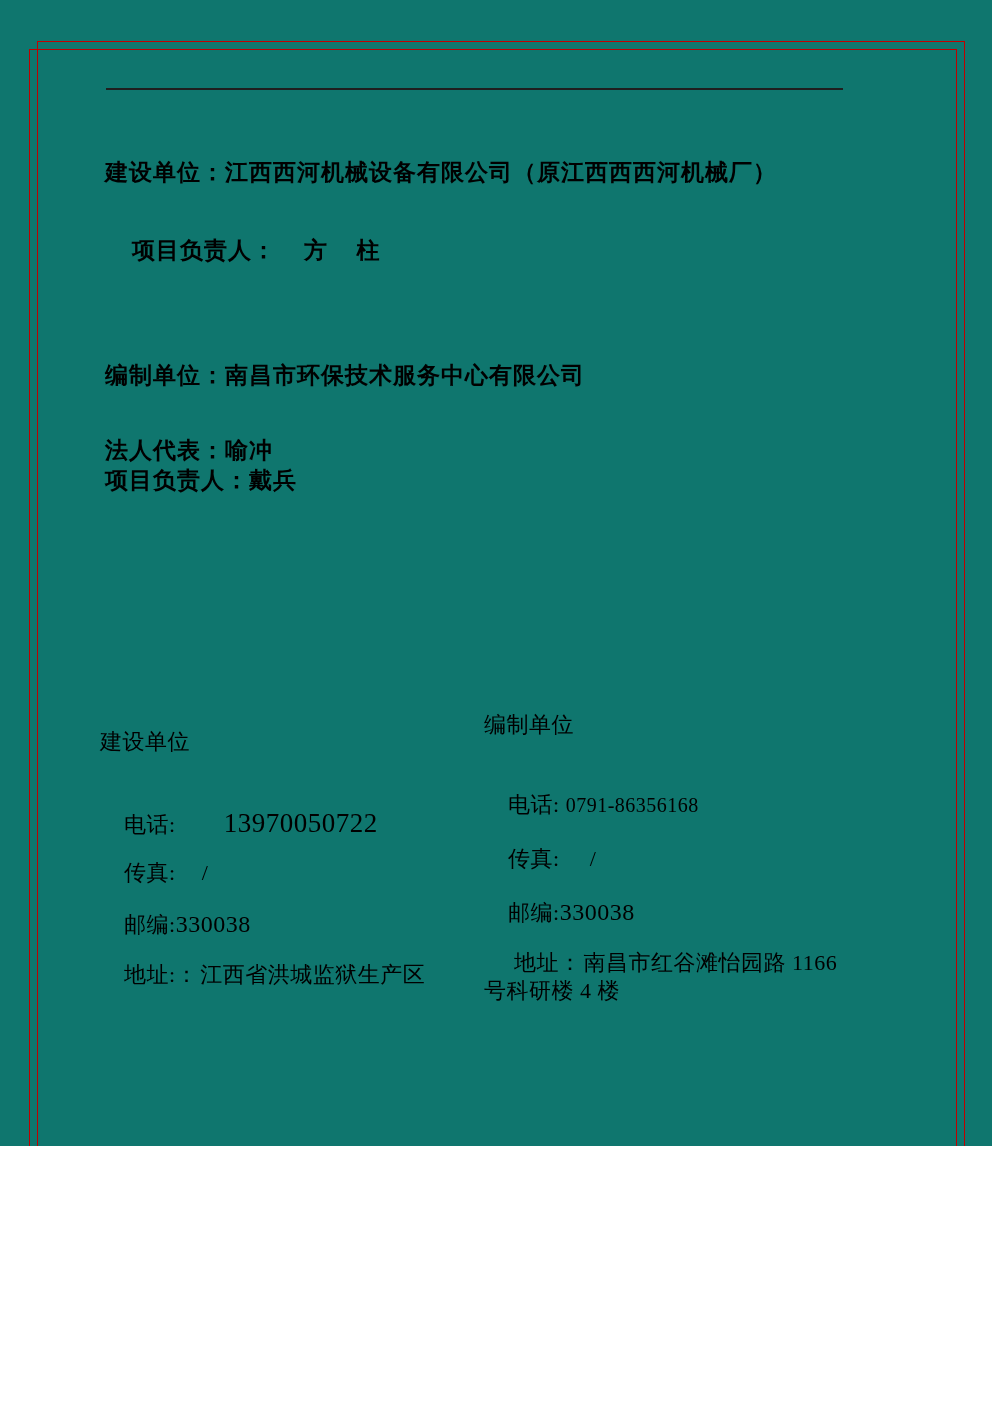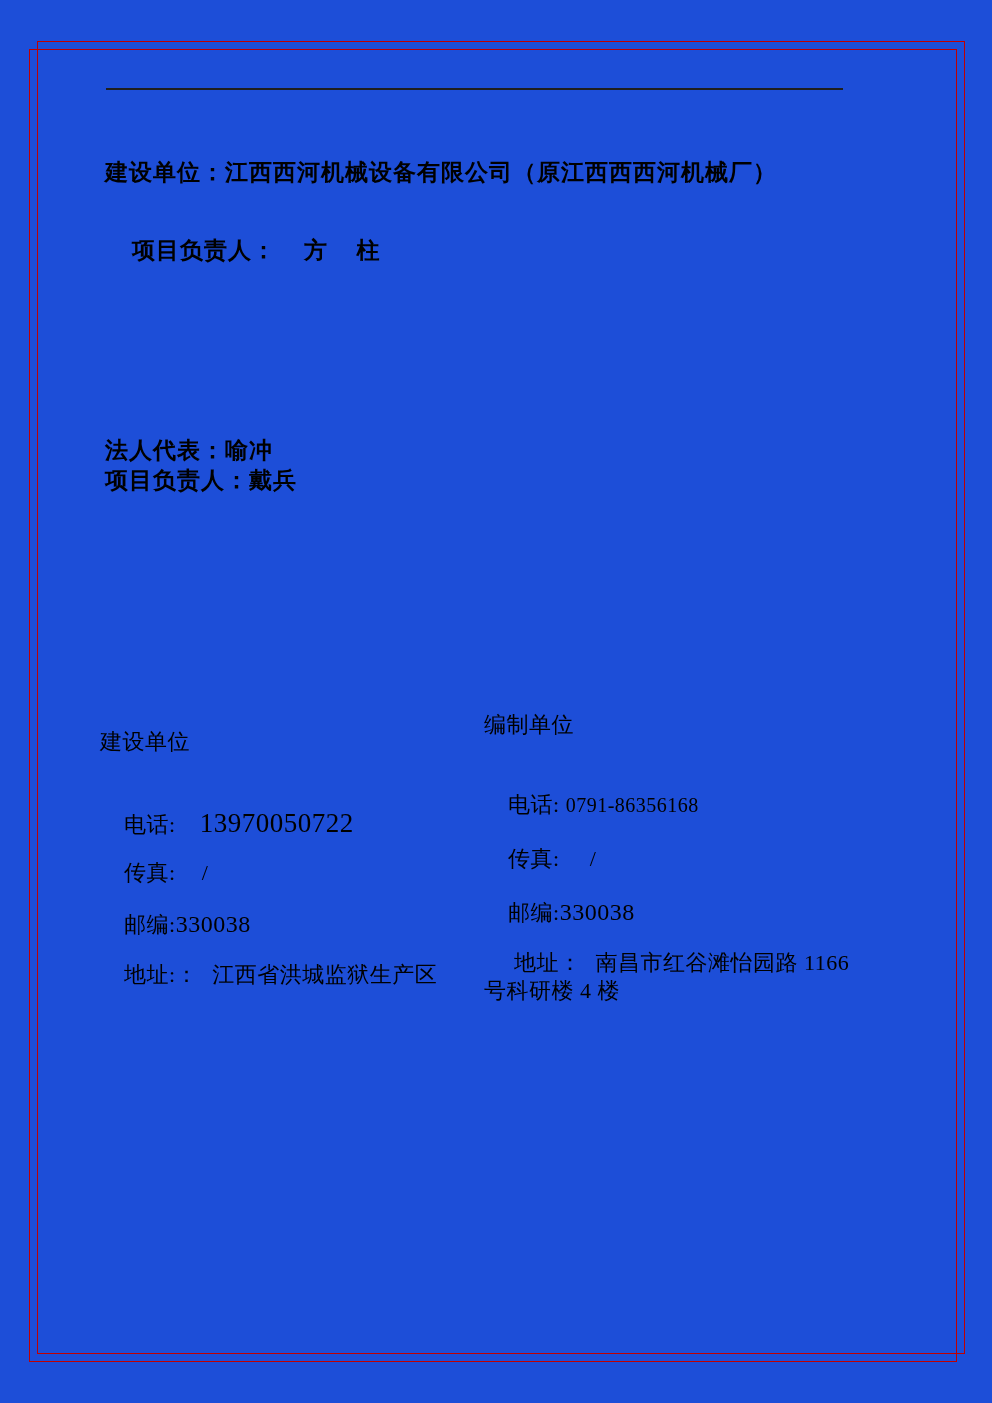--- a/index.html
+++ b/index.html
@@ -1,21 +1,21 @@
 <!DOCTYPE html>
 <html><head>
 <meta charset="utf-8">
 <style>
   * { margin: 0; padding: 0; box-sizing: border-box; }
   html, body { background: #ffffff; }
   .page {
     position: relative;
     width: 992px;
-    height: 1403px;
-    background: #1d4ed8;
+    height: 1146px;
+    background: #0f766e;
     overflow: hidden;
     font-family: "Liberation Serif", "DejaVu Serif", serif;
     color: #000000;
   }
   .frame {
     position: absolute;
     width: 928px;
     height: 1313px;
     border: 1.5px solid #c00000;
     background: transparent;
@@ -40,43 +40,44 @@
     font-size: 23px;
     font-weight: 700;
     letter-spacing: 1px;
   }
   .contact-line {
     font-size: 22px;
     font-weight: 400;
     letter-spacing: 0.5px;
   }
   .name-gap { margin-left: 28px; letter-spacing: 6px; }
-  .val-phone-l { margin-left: 24px; font-size: 27px; letter-spacing: 0.5px; }
+  .val-phone-l { margin-left: 48px; font-size: 27px; letter-spacing: 0.5px; }
   .val-phone-r { margin-left: 6px;  font-size: 20px; }
   .val-fax-l   { margin-left: 26px; }
   .val-fax-r   { margin-left: 30px; }
   .val-zip     { font-size: 24px; }
-  .val-addr    { margin-left: 14px; }
+  .val-addr    { margin-left: 2px; }
 </style>
 </head>
 <body>
 
 <div class="page">
 
   <div class="frame frame-a"></div>
   <div class="frame frame-b"></div>
 
   <div class="title-rule"></div>
 
   <div class="ln bold-line" style="left:105px; top:159px;">建设单位：江西西河机械设备有限公司（原江西西西河机械厂）</div>
 
   <div class="ln bold-line" style="left:105px; top:209px;">
     <span>项目负责人：</span><span class="name-gap">方  柱</span>
   </div>
 
+  <div class="ln bold-line" style="left:105px; top:362px;">编制单位：南昌市环保技术服务中心有限公司</div>
 
   <div class="ln bold-line" style="left:105px; top:416px;margin-top:21px;">法人代表：喻冲</div>
 
   <div class="ln bold-line" style="left:105px; top:467px;">项目负责人：戴兵</div>
 
   <div class="ln contact-line" style="left:100px; top:729px;">建设单位</div>
 
   <div class="ln contact-line" style="left:100px; top:781px;">
     <span>电话:</span><span class="val-phone-l">13970050722</span>
   </div>

